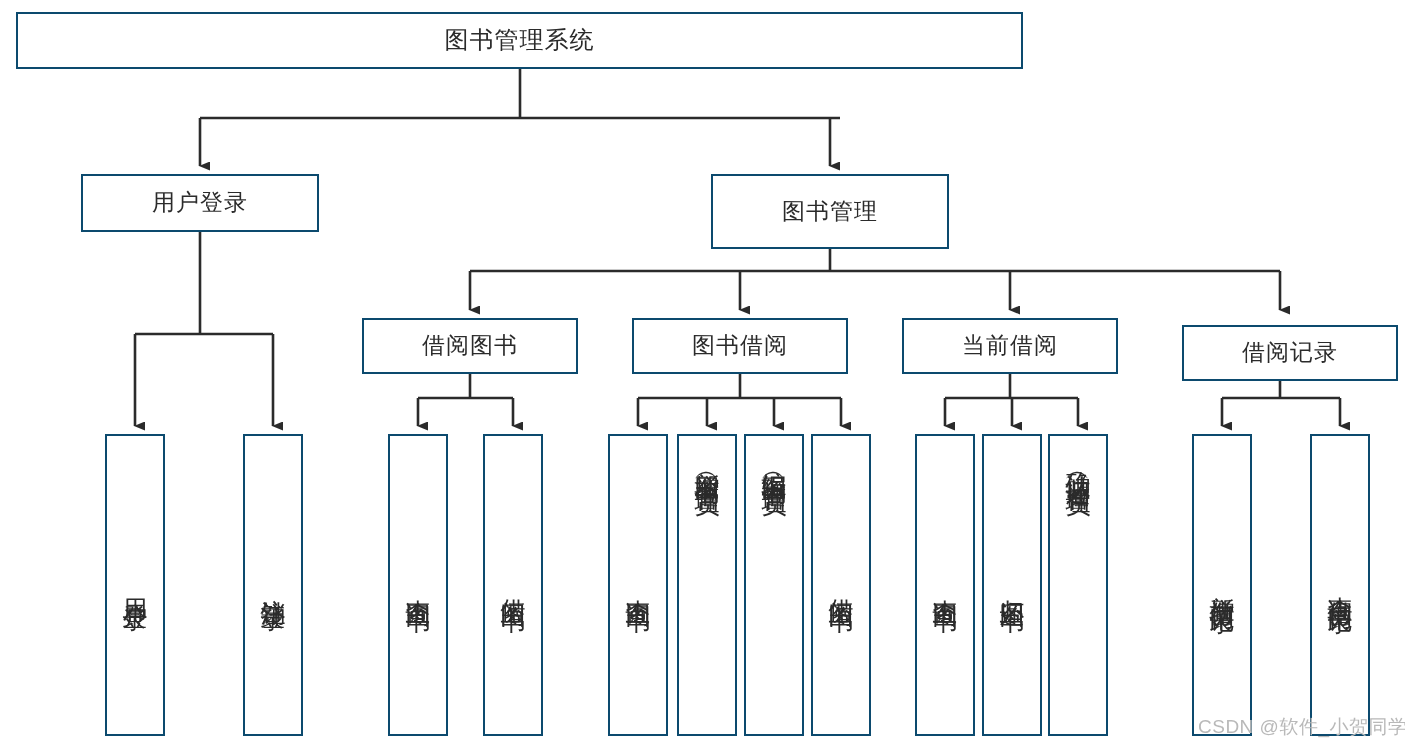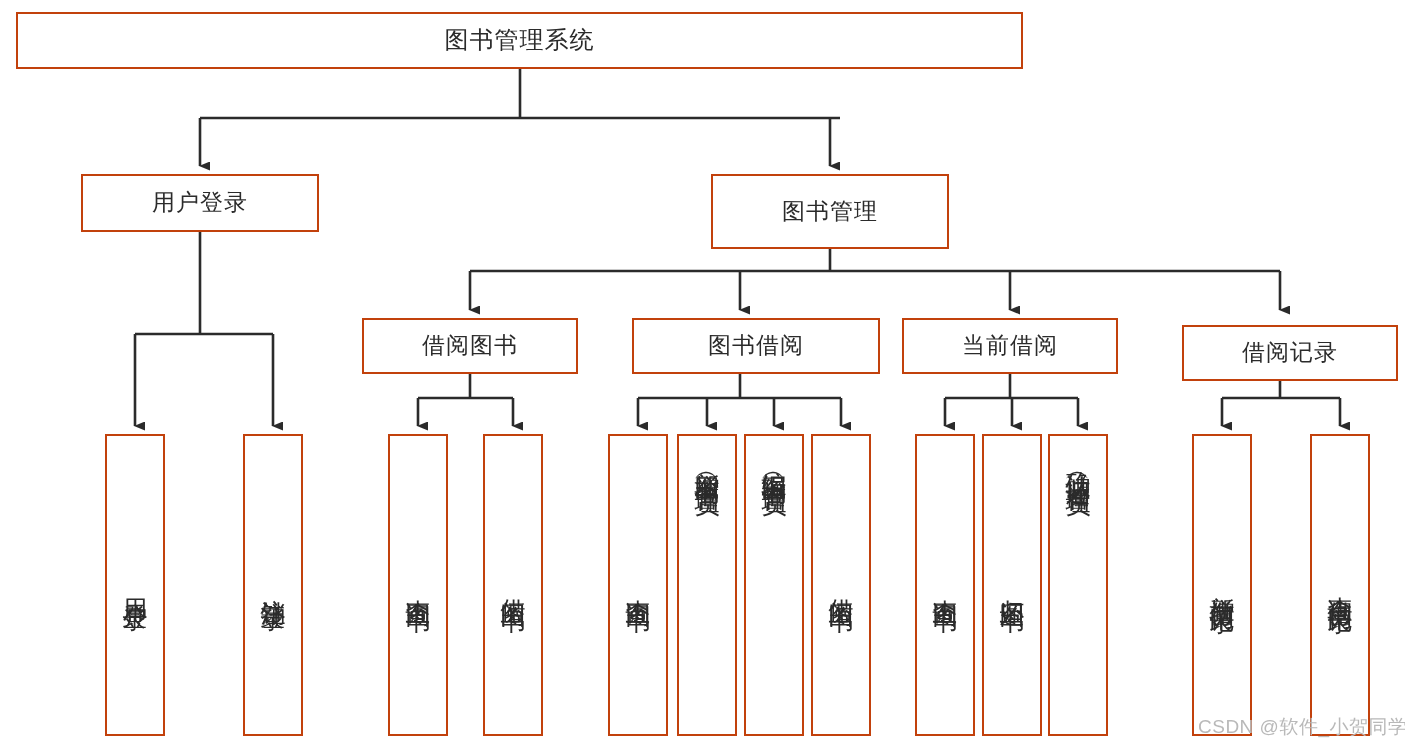--- a/index.html
+++ b/index.html
@@ -22,21 +22,21 @@
     left: 0;
     top: 0;
     width: 1405px;
     height: 747px;
     pointer-events: none;
   }
   .node {
     position: absolute;
     box-sizing: border-box;
     background: #ffffff;
-    border: 2px solid #c2410c;
+    border: 2px solid #0c4a6e;
     display: flex;
     align-items: center;
     justify-content: center;
     color: #2b2b2b;
   }
   .node-label {
     display: block;
     text-align: center;
     line-height: 1.12;
     color: #2b2b2b;
@@ -147,21 +147,21 @@
   <div class="node horizontal" style="left: 81px; top: 174px; width: 238px; height: 58px;">
     <span class="node-label">用户登录</span>
   </div>
   <div class="node horizontal" style="left: 711px; top: 174px; width: 238px; height: 75px;">
     <span class="node-label">图书管理</span>
   </div>
 
   <div class="node horizontal" style="left: 362px; top: 318px; width: 216px; height: 56px;">
     <span class="node-label">借阅图书</span>
   </div>
-  <div class="node horizontal" style="left: 632px; top: 318px; width: 248px; height: 56px;">
+  <div class="node horizontal" style="left: 632px; top: 318px; width: 216px; height: 56px;">
     <span class="node-label">图书借阅</span>
   </div>
   <div class="node horizontal" style="left: 902px; top: 318px; width: 216px; height: 56px; align-items: center;">
     <span class="node-label">当前借阅</span>
   </div>
   <div class="node horizontal" style="left: 1172px; top: 325px; width: 216px; height: 56px; margin-left: 10px;">
     <span class="node-label">借阅记录</span>
   </div>
 
   <div class="node vertical center-text" style="left: 105px; top: 434px; width: 60px; height: 302px;">

